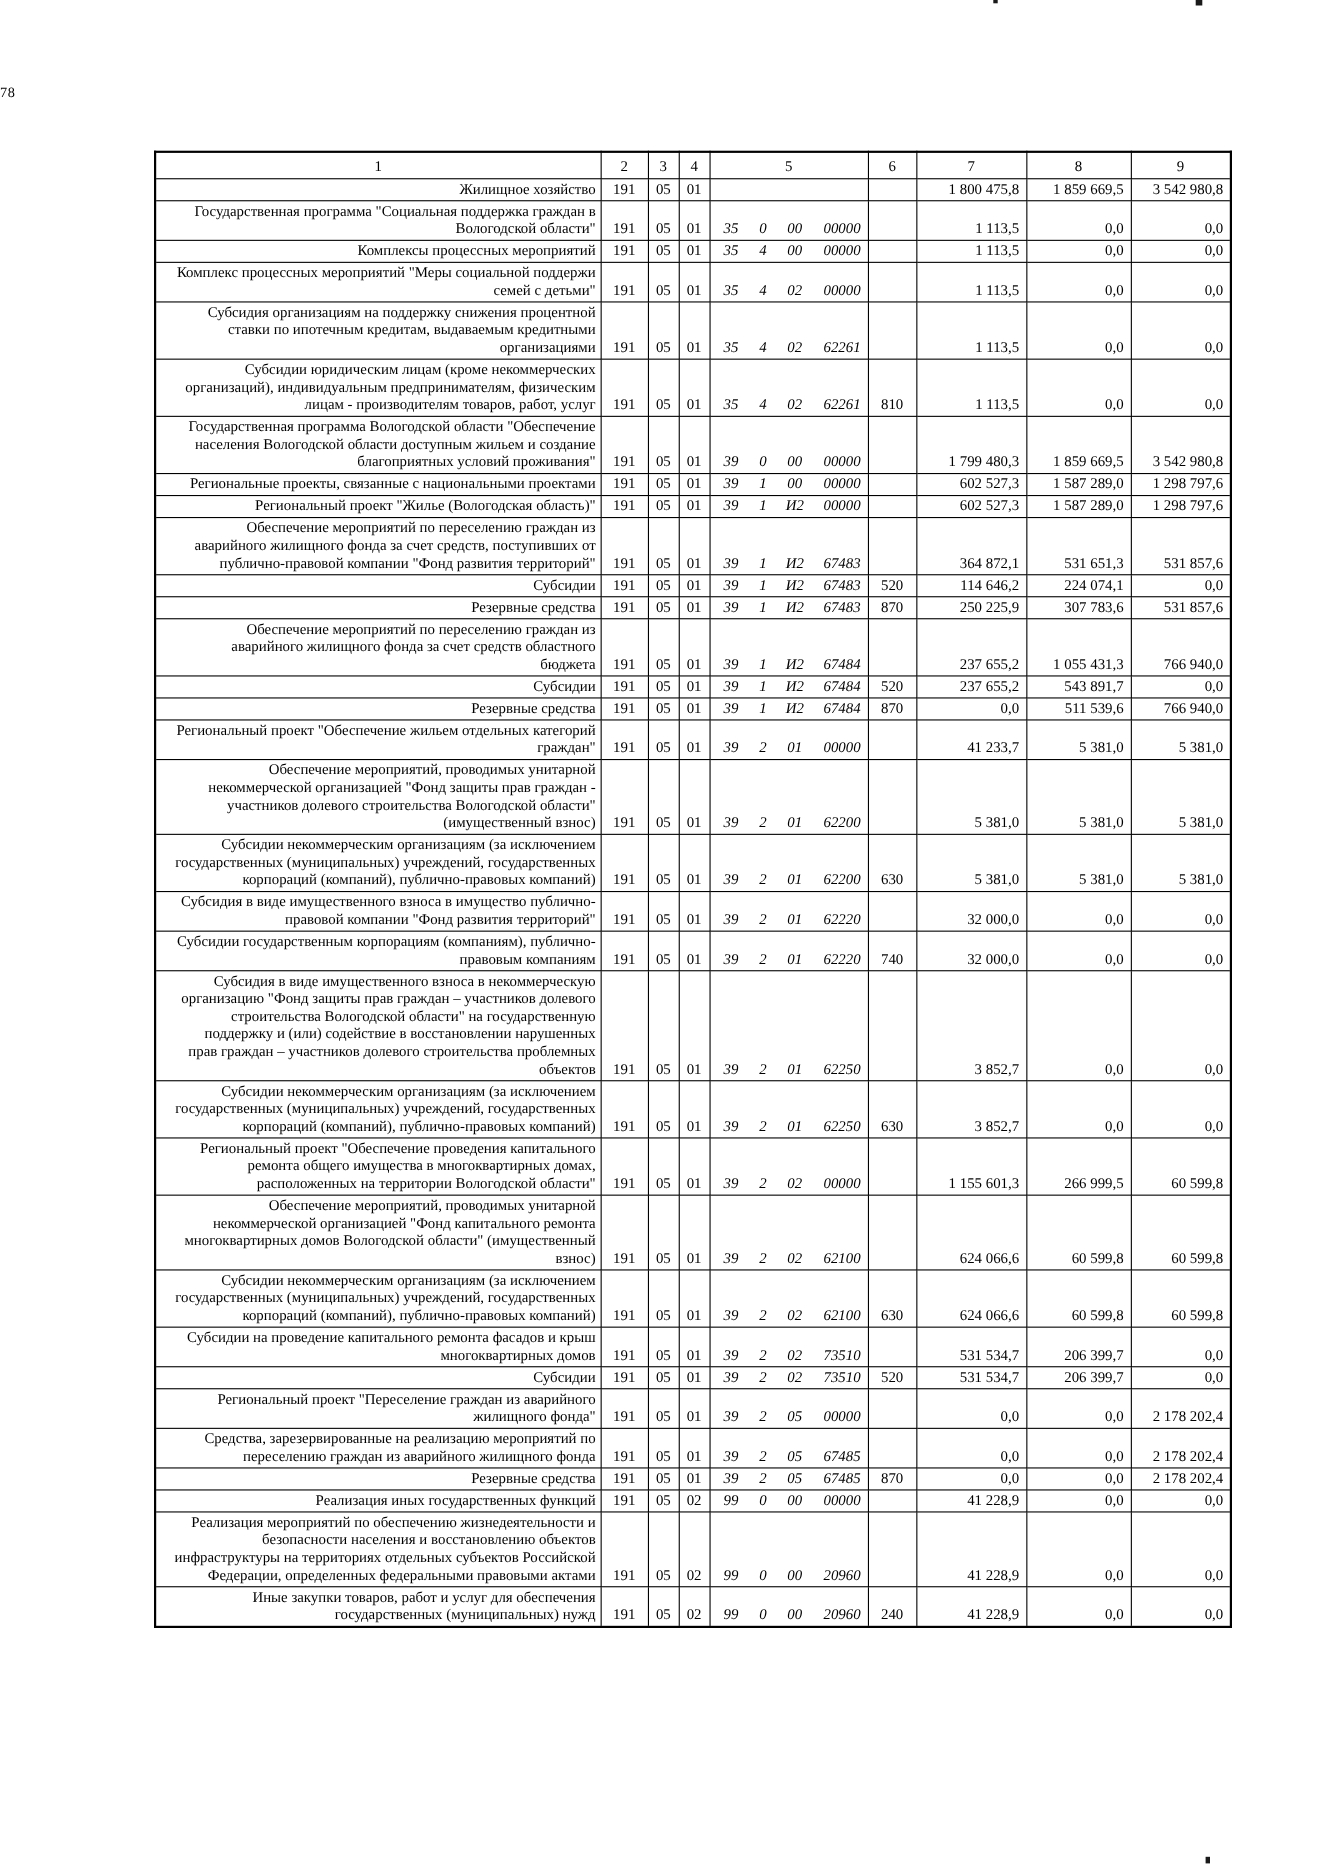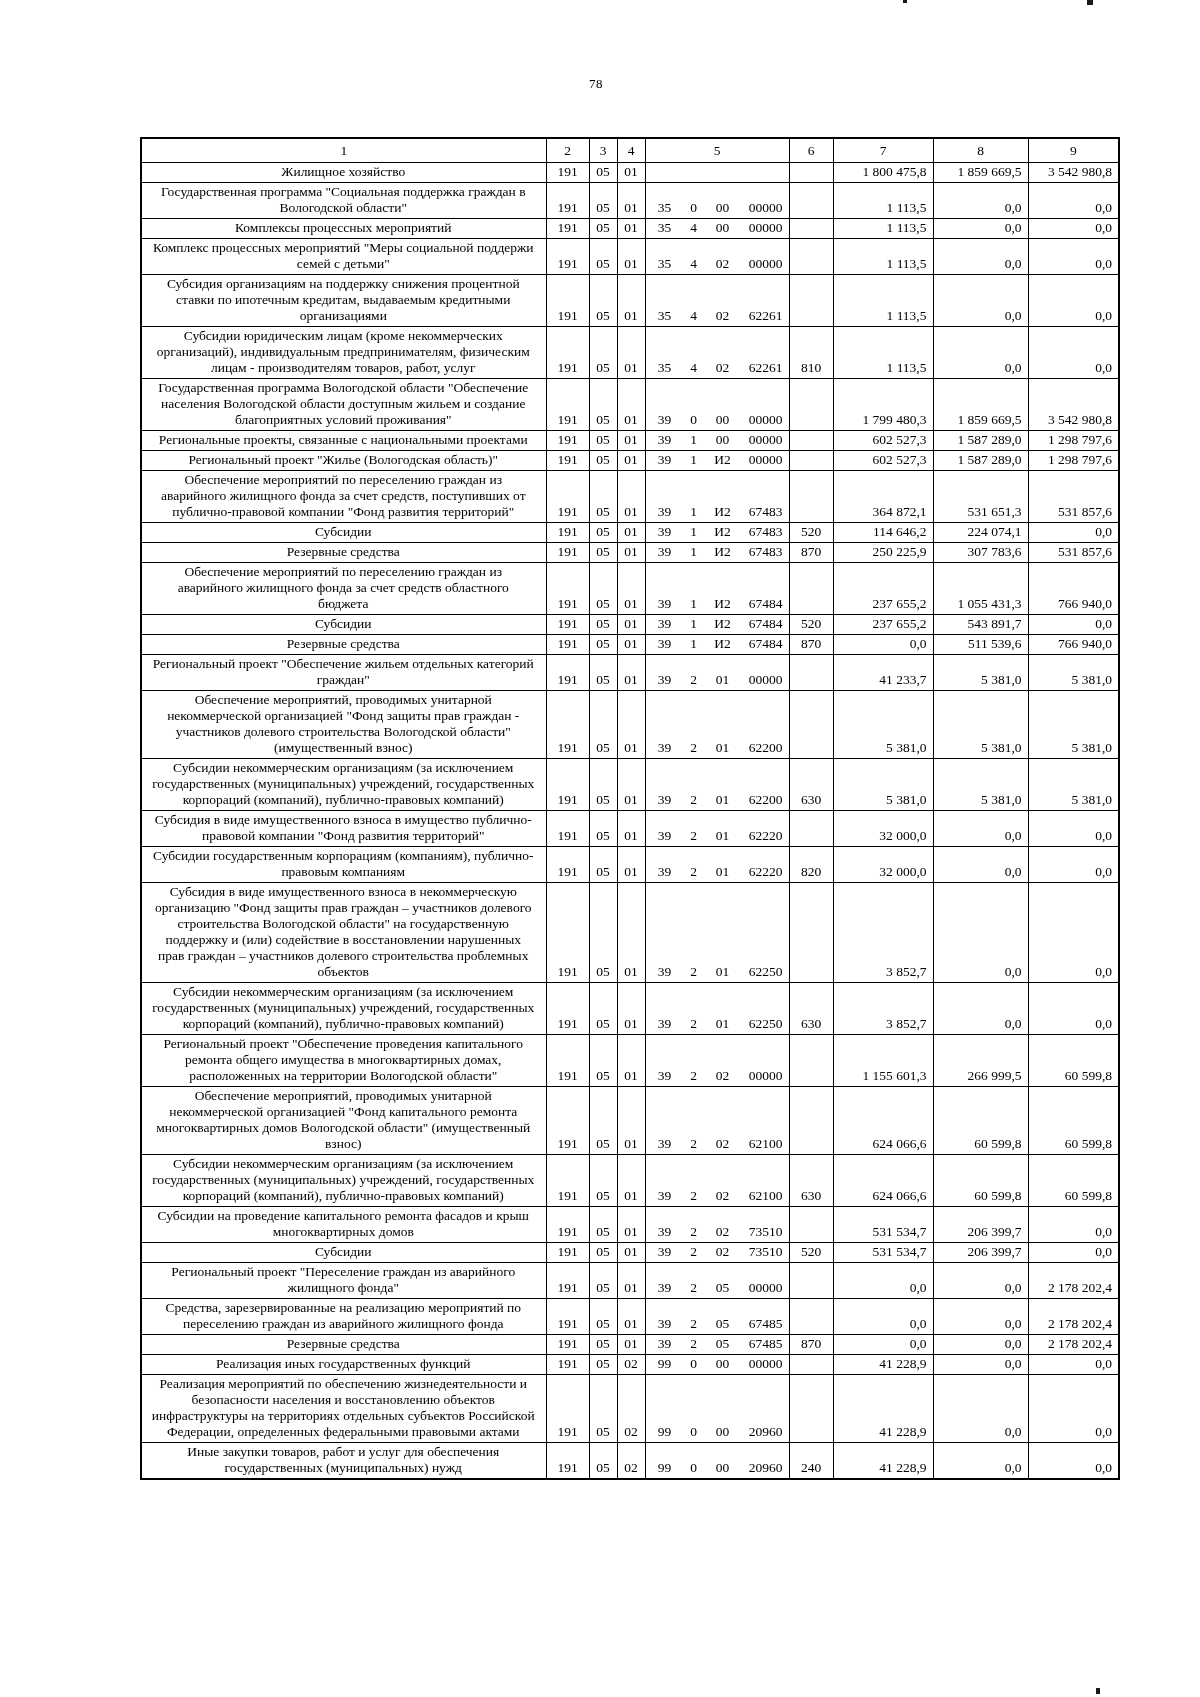--- a/index.html
+++ b/index.html
@@ -2,43 +2,43 @@
 <html><head>
 <meta charset="utf-8">
 <style>
   html,body{margin:0;padding:0;}
   body{
     width:1200px;height:1697px;background:#ffffff;color:#000;
     font-family:"Liberation Serif","DejaVu Serif",serif;
     position:relative;overflow:hidden;
   }
   .page-number{
-    position:absolute;top:76px;left:0;width:1192px;text-align:center;
+    position:absolute;top:76px;left:0;width:1192px;text-align:left;
     font-size:13px;letter-spacing:0.5px;
   }
   table.budget-table{
     position:absolute;left:140px;top:137px;width:978px;
     border-collapse:collapse;table-layout:fixed;
     border:2px solid #000;
   }
   .budget-table th,.budget-table td{
     border:1px solid #000;
     font-size:13.5px;
     font-weight:normal;
   }
   .budget-table th{
     height:23px;text-align:center;vertical-align:middle;padding:0;
   }
   .budget-table td{
     line-height:16px;vertical-align:bottom;padding:1px 2px 2px 2px;
   }
-  td.c-name{text-align:center;white-space:pre-line;padding:1px 4px 2px 3px;}
+  td.c-name{text-align:right;white-space:pre-line;padding:1px 4px 2px 3px;}
   td.c-center{text-align:center;}
   td.c-num{text-align:right;padding-right:6px;white-space:nowrap;}
-  td.c-code{padding-left:4px;white-space:nowrap;}
+  td.c-code{padding-left:4px;white-space:nowrap;font-style:italic;}
   .code-seg{display:inline-block;text-align:center;}
   .code-seg:nth-child(1){width:30px;}
   .code-seg:nth-child(2){width:28px;}
   .code-seg:nth-child(3){width:30px;}
   .code-seg:nth-child(4){width:56px;}
   .artifact{position:absolute;background:#1a1a1a;}
   #artifact-1{left:903px;top:0;width:4px;height:3px;}
   #artifact-2{left:1087px;top:0;width:6px;height:5px;}
   #artifact-3{left:1096px;top:1688px;width:4px;height:6px;}
 </style>
@@ -301,21 +301,21 @@
         <td class="c-num">0,0</td>
         <td class="c-num">0,0</td>
       </tr>
       <tr>
         <td class="c-name">Субсидии государственным корпорациям (компаниям), публично-
 правовым компаниям</td>
         <td class="c-center">191</td>
         <td class="c-center">05</td>
         <td class="c-center">01</td>
         <td class="c-code"><span class="code-seg">39</span><span class="code-seg">2</span><span class="code-seg">01</span><span class="code-seg">62220</span></td>
-        <td class="c-center">820</td>
+        <td class="c-center">740</td>
         <td class="c-num">32 000,0</td>
         <td class="c-num">0,0</td>
         <td class="c-num">0,0</td>
       </tr>
       <tr>
         <td class="c-name">Субсидия в виде имущественного взноса в некоммерческую
 организацию "Фонд защиты прав граждан – участников долевого
 строительства Вологодской области" на государственную
 поддержку и (или) содействие в восстановлении нарушенных
 прав граждан – участников долевого строительства проблемных

